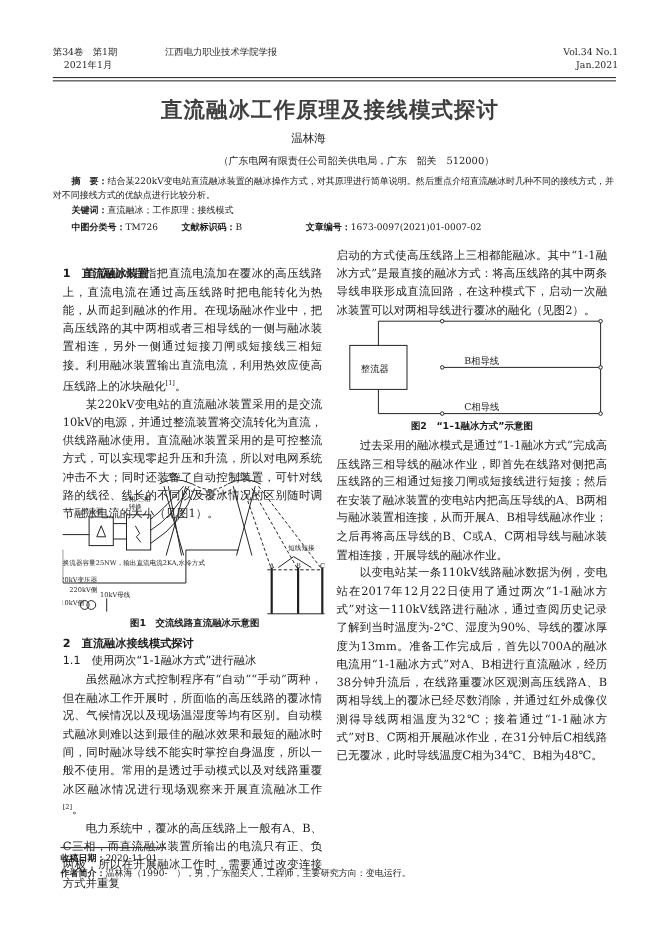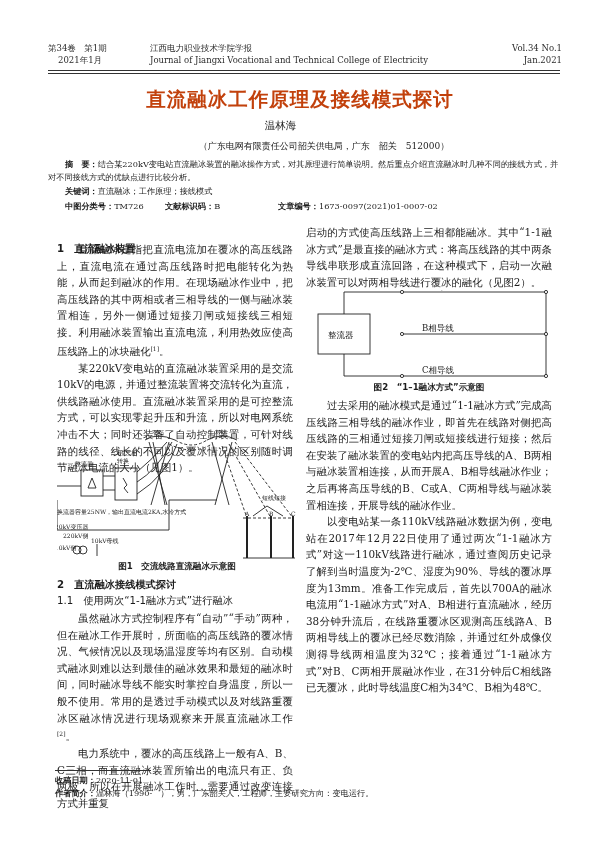--- a/index.html
+++ b/index.html
@@ -8,21 +8,21 @@
   .abs { position: absolute; }
   .hdr { font-size: 8.5px; line-height: 12px; color: #2a2a2a; }
   .hdr-left { left: 48px; top: 42px; }
   .hdr-left div:nth-child(2) { padding-left: 10px; }
   .hdr-center { left: 150px; width: 300px; top: 42px; text-align: left; }
   .hdr-right { right: 38px; top: 42px; text-align: right; }
   .rule1 { left: 48px; width: 512px; top: 70px; border-top: 1.2px solid #333; }
   .rule2 { left: 48px; width: 512px; top: 73px; border-top: 0.8px solid #333; }
   .title { left: 0; width: 600px; top: 86px; text-align: center;
            font-family: "DejaVu Sans", "Liberation Sans", sans-serif;
-           font-size: 19.5px; font-weight: bold; letter-spacing: 1px; color: #c2410c; }
+           font-size: 19.5px; font-weight: bold; letter-spacing: 1px; color: #404040; }
   .author { left: 0; width: 561px; top: 119px; text-align: center; font-size: 10.5px; }
   .affil { left: 0; width: 600px; top: 140px; text-align: center; font-size: 9px; padding-left: 24px; }
   .abstract { left: 48px; width: 512px; top: 158px; font-size: 8.2px; line-height: 13px; text-indent: 17px; }
   .lbl { font-family: Liberation Sans, sans-serif; font-weight: bold; text-align: center; }
   .kw { left: 65px; top: 186px; font-size: 8.2px; }
   .cls-row { left: 65px; top: 201px; font-size: 8.2px; width: 500px; }
   .cls-row span.item { position: absolute; white-space: nowrap; }
   .col { font-size: 10.4px; line-height: 16.6px; text-align: justify; }
   .col p { margin: 0; text-indent: 21px; }
   .colL { left: 57px; width: 236px; }
@@ -37,21 +37,20 @@
 </style>
 </head>
 <body>
 
 <div class="abs hdr hdr-left">
   <div>第34卷　第1期</div>
   <div>2021年1月</div>
 </div>
 <div class="abs hdr hdr-center">
   <div>江西电力职业技术学院学报</div>
-  <div>Journal of Jiangxi Vocational and Technical College of Electricity</div>
 </div>
 <div class="abs hdr hdr-right">
   <div>Vol.34 No.1</div>
   <div>Jan.2021</div>
 </div>
 <div class="abs rule1"></div>
 <div class="abs rule2"></div>
 
 <div class="abs title">直流融冰工作原理及接线模式探讨</div>
 <div class="abs author">温林海</div>

